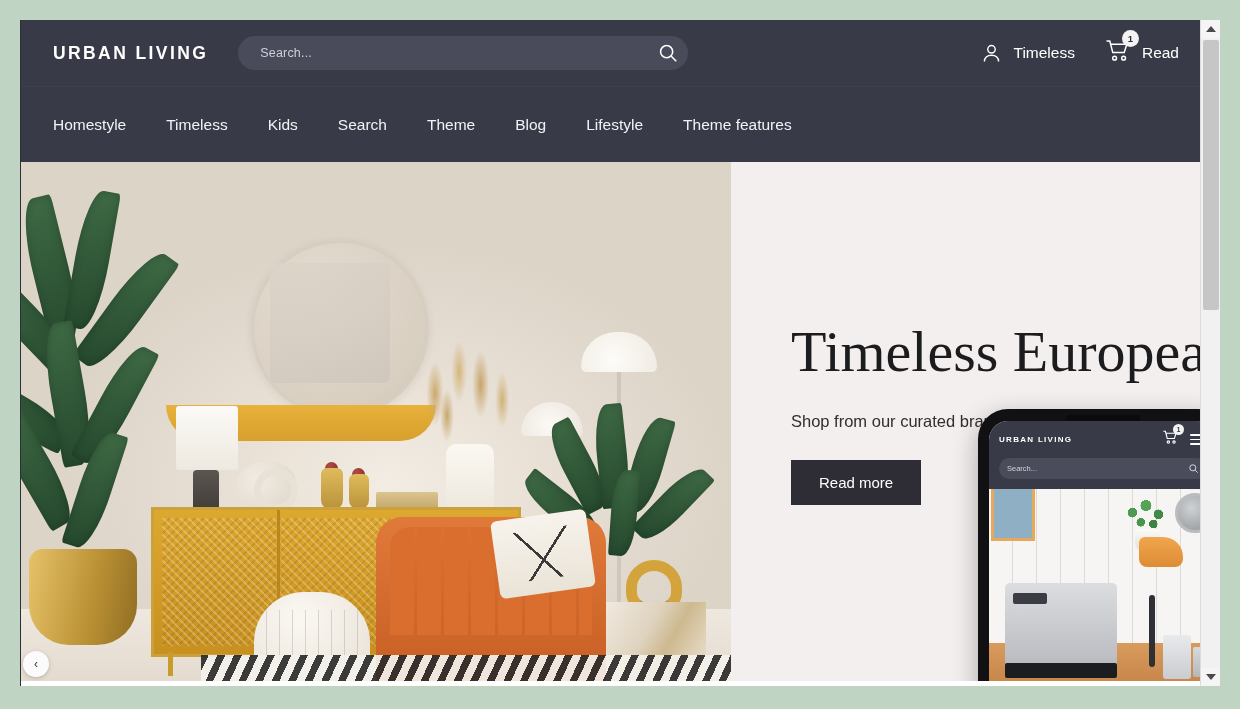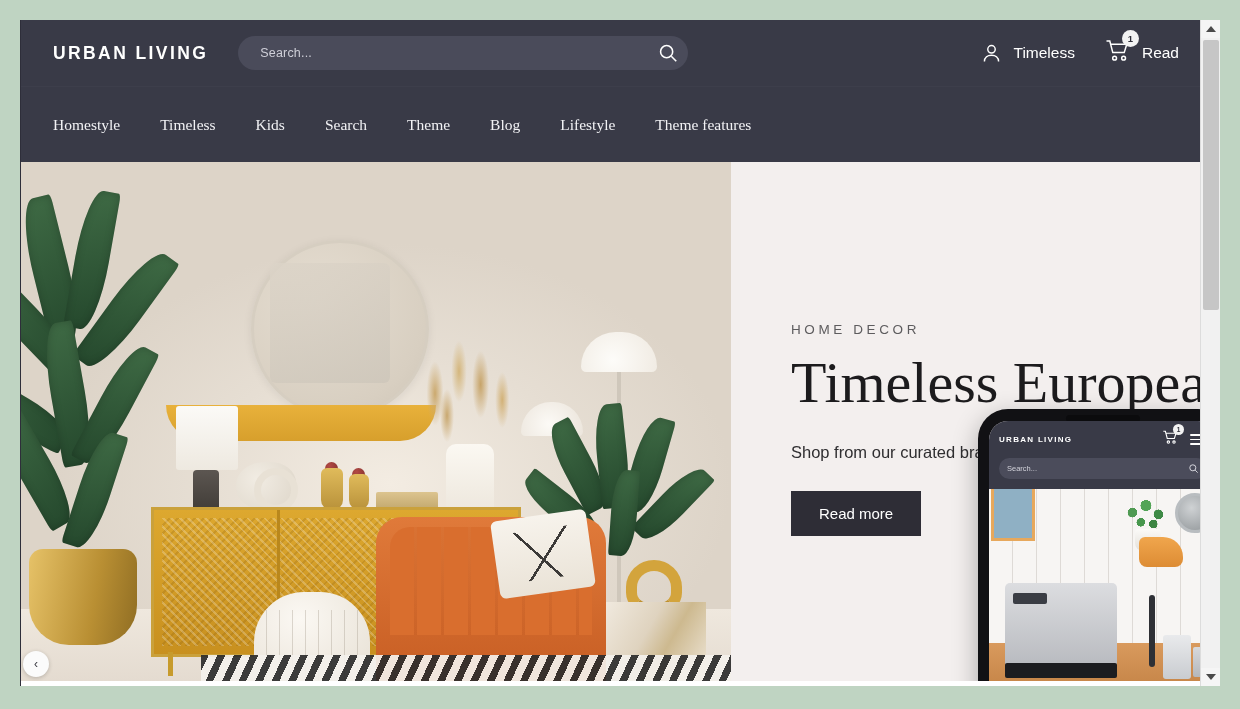--- a/index.html
+++ b/index.html
@@ -72,21 +72,20 @@
   }
 
   
   .site-nav {
     position: absolute; left: 0; top: 66px;
     width: 1180px; height: 76px;
     background: #393a47;
     border-top: 1px solid #43445170;
     display: flex; align-items: center;
     padding-left: 32px;
-    font-family: Liberation Serif, serif;
   }
   .nav-item {
     color: #f2f2f5; font-size: 15.5px;
     margin-right: 40px; cursor: pointer; white-space: nowrap;
   }
 
   
   .hero {
     position: absolute; left: 0; top: 142px;
     width: 1180px; height: 519px;
@@ -536,21 +535,20 @@
         <i class="leaf" style="left:96px;  top:150px; width:32px; height:130px; transform:rotate(28deg);"></i>
         <i class="leaf" style="left:14px;  top:212px; width:34px; height:130px; transform:rotate(-30deg);"></i>
         <i class="leaf" style="left:76px;  top:240px; width:32px; height:120px; transform:rotate(18deg);"></i>
       </div>
       <div class="pot-gold"></div>
 
       <div class="rug"></div>
     </div>
 
     <div class="hero-text">
-      <div class="eyebrow">HOME DECOR</div>
       <h1 class="hero-title">Timeless European Design</h1>
       <p class="hero-sub">Shop from our curated brands.</p>
       <button class="btn-dark">Read more</button>
     </div>
 
     <div class="hero-prev">‹</div>
 
     <div class="phone">
       <div class="phone-notch"></div>
       <div class="phone-screen">

